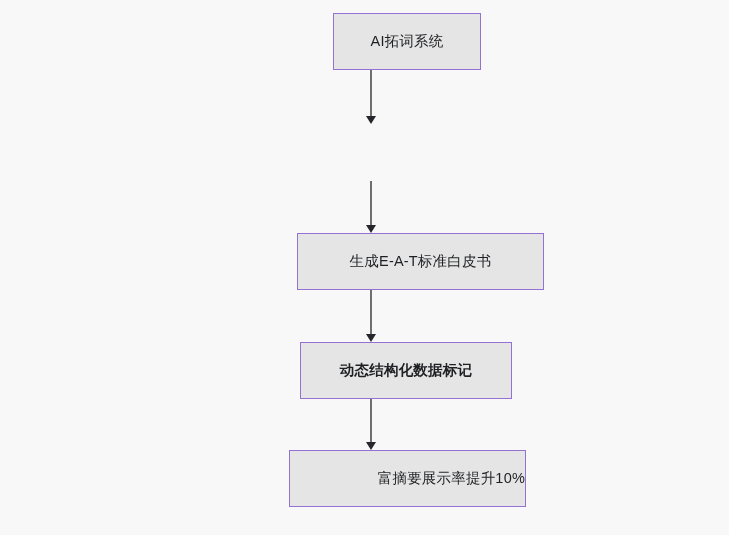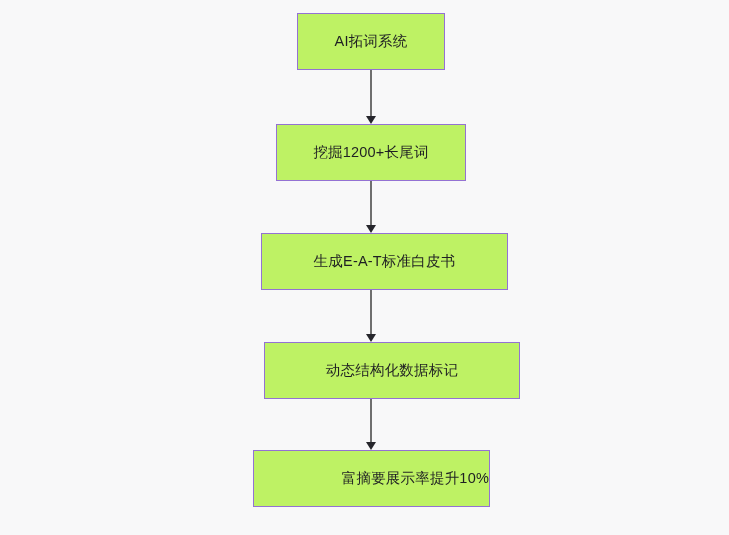--- a/index.html
+++ b/index.html
@@ -14,26 +14,27 @@
     overflow: hidden;
   }
   #flowchart {
     position: relative;
     width: 729px;
     height: 535px;
   }
   .node {
     position: absolute;
     box-sizing: border-box;
-    background: #bef264;
+    background: #e5e5e5;
     border: 1.4px solid #9472d3;
     display: flex;
     align-items: center;
     justify-content: center;
     height: 57px;
+    margin-left: 36px;
   }
   .node-label {
     font-size: 14.5px;
     line-height: 1;
     color: #1f2023;
     white-space: nowrap;
     letter-spacing: 0.2px;
   }
   .connector {
     position: absolute;
@@ -63,39 +64,36 @@
 
   <div class="node" id="n1" style="left: 297px; top: 13px; width: 148px;">
     <span class="node-label">AI拓词系统</span>
   </div>
 
   <div class="connector" id="e1" style="left: 364px; top: 70px; height: 54px;">
     <span class="stem"></span>
     <span class="head"></span>
   </div>
 
-  <div class="node" id="n2" style="left: 276px; top: 124px; width: 190px;">
-    <span class="node-label">挖掘1200+长尾词</span>
-  </div>
 
   <div class="connector" id="e2" style="left: 364px; top: 181px; height: 52px;">
     <span class="stem"></span>
     <span class="head"></span>
   </div>
 
   <div class="node" id="n3" style="left: 261px; top: 233px; width: 247px;">
     <span class="node-label">生成E-A-T标准白皮书</span>
   </div>
 
   <div class="connector" id="e3" style="left: 364px; top: 290px; height: 52px;">
     <span class="stem"></span>
     <span class="head"></span>
   </div>
 
-  <div class="node" id="n4" style="left: 264px; top: 342px; width: 256px;">
+  <div class="node" id="n4" style="left: 264px; top: 342px; width: 212px; font-weight: bold;">
     <span class="node-label">动态结构化数据标记</span>
   </div>
 
   <div class="connector" id="e4" style="left: 364px; top: 399px; height: 51px;">
     <span class="stem"></span>
     <span class="head"></span>
   </div>
 
   <div class="node" id="n5" style="left: 253px; top: 450px; width: 237px; justify-content: flex-end;">
     <span class="node-label">富摘要展示率提升10%</span>

